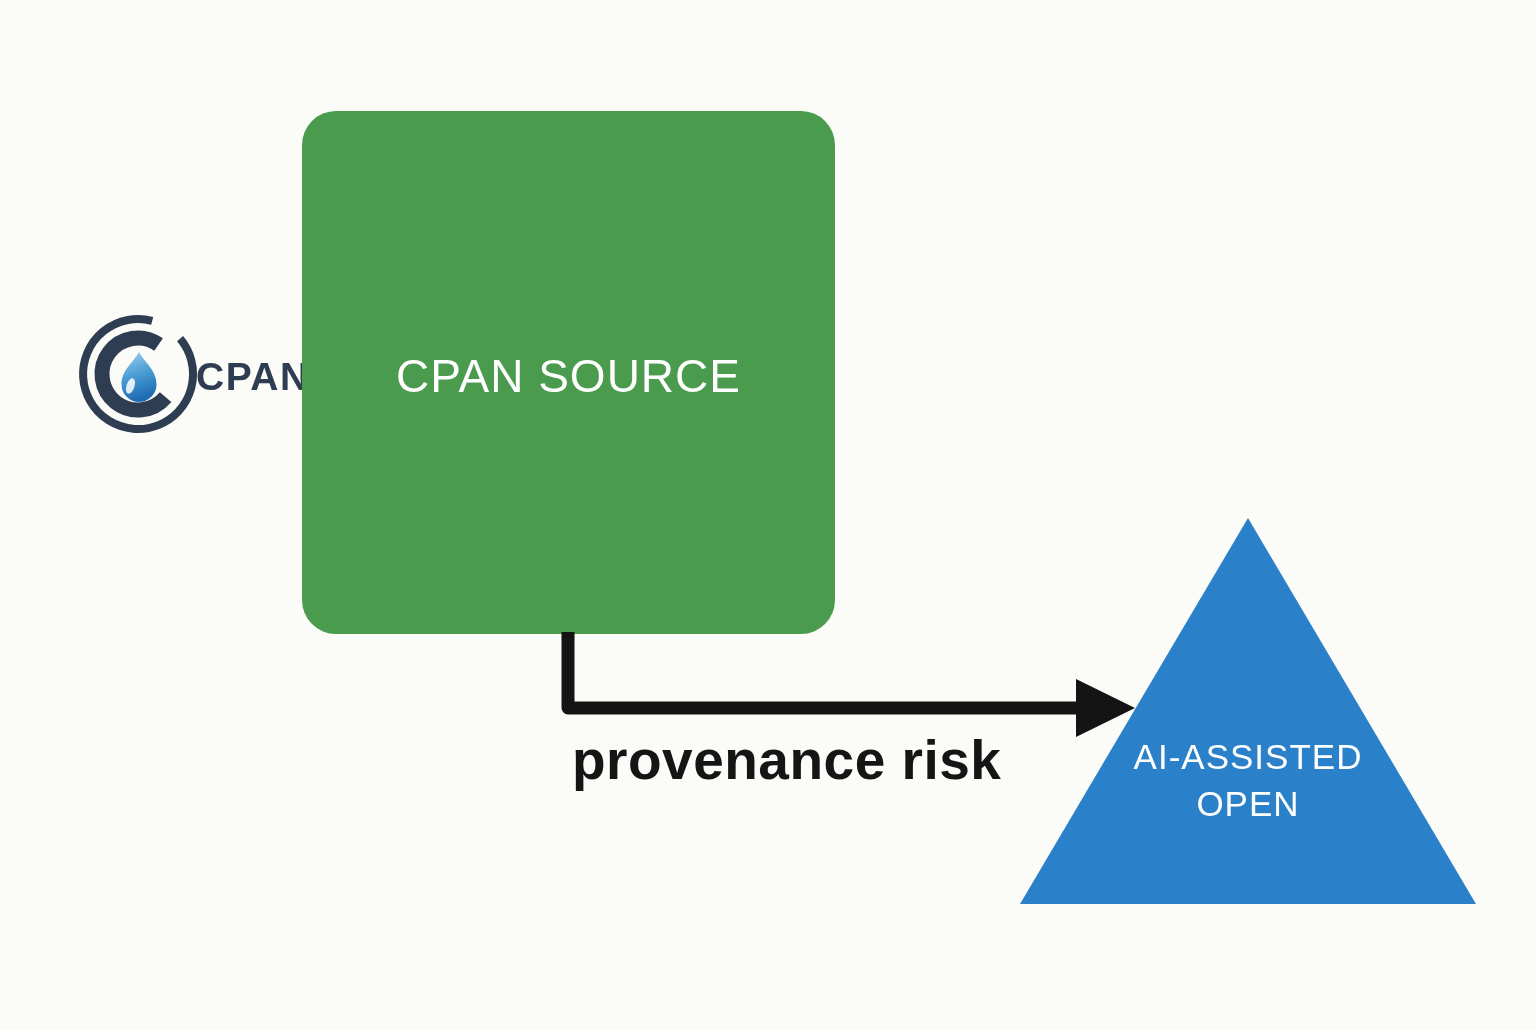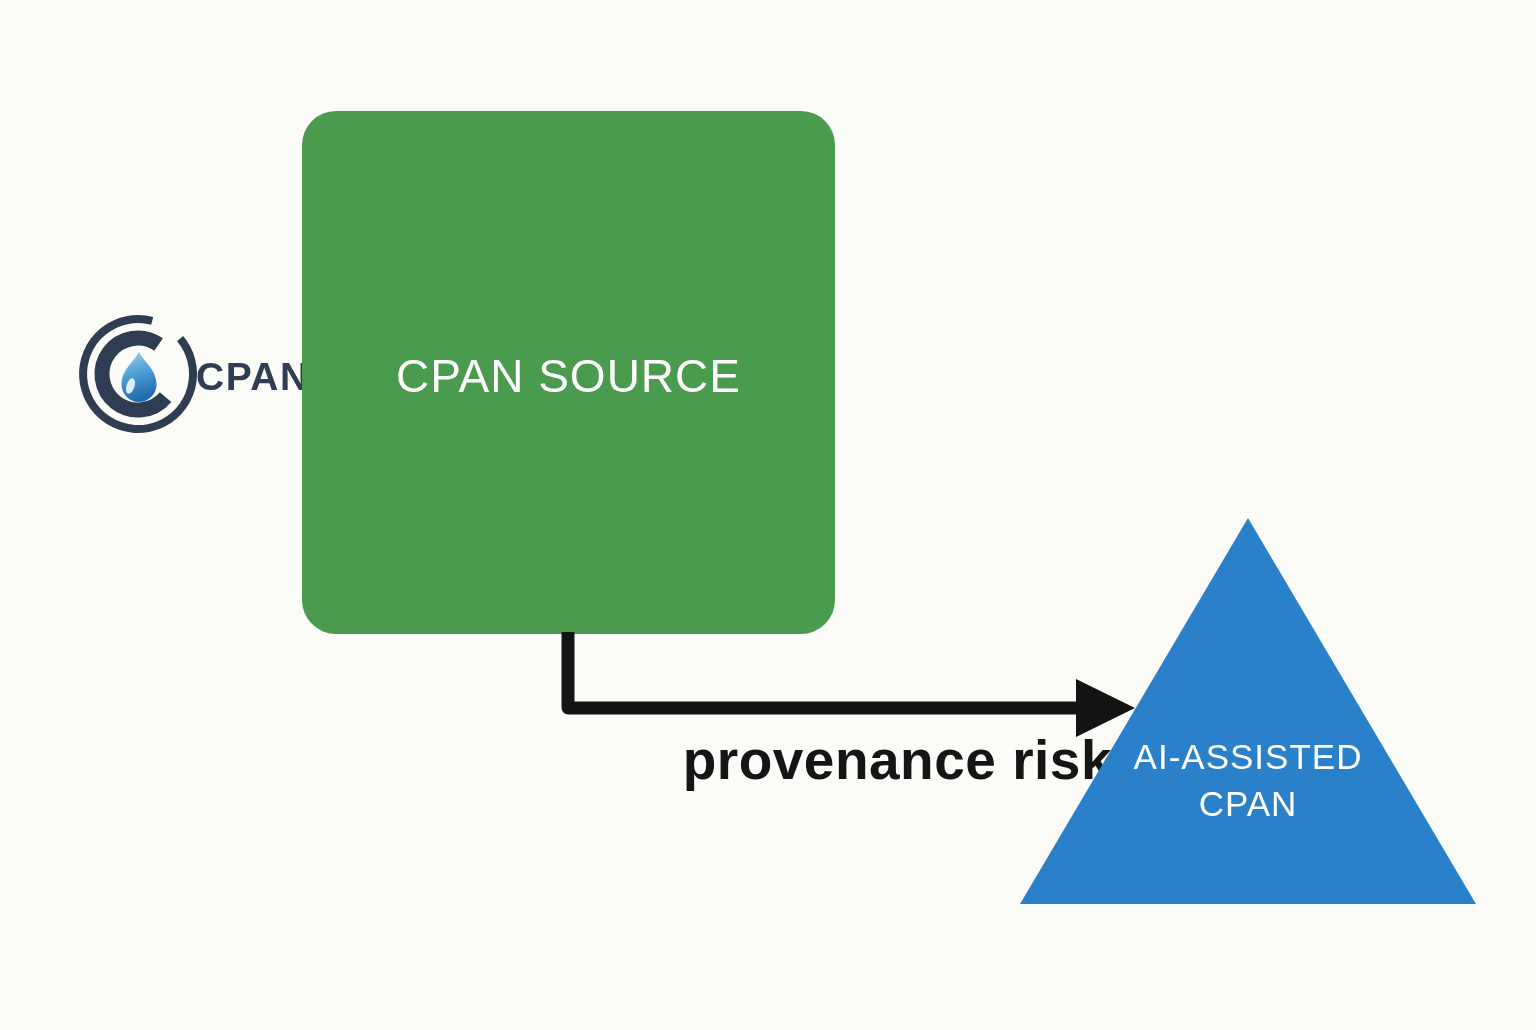--- a/index.html
+++ b/index.html
@@ -90,21 +90,21 @@
     stroke-linecap: butt;
   }
   .arrow-head { fill: var(--arrow-black); }
 
   
   .arrow-label {
     position: absolute;
     left: 560px;
     top: 728px;
     width: 540px;
-    text-align: right;
+    text-align: left;
     font-size: 55px;
     font-weight: 600;
     color: var(--label-text);
     letter-spacing: 0.5px;
   }
 
   
   .target-triangle {
     position: absolute;
     left: 1008px;
@@ -163,16 +163,16 @@
   </div>
 
   <svg class="arrow-layer" viewBox="0 0 1536 1030" aria-hidden="true">
     <polyline class="arrow-line" points="556,632 556,708 1070,708"></polyline>
     <polygon class="arrow-head" points="1064,679 1123,708 1064,737"></polygon>
   </svg>
 
   <div class="arrow-label">provenance risk</div>
 
   <div class="target-triangle">
-    <div class="target-triangle-label">AI-ASSISTED CPAN</div>
+    <div class="target-triangle-label">AI-ASSISTED OPEN</div>
   </div>
 
 </div>
 
 </body></html>

